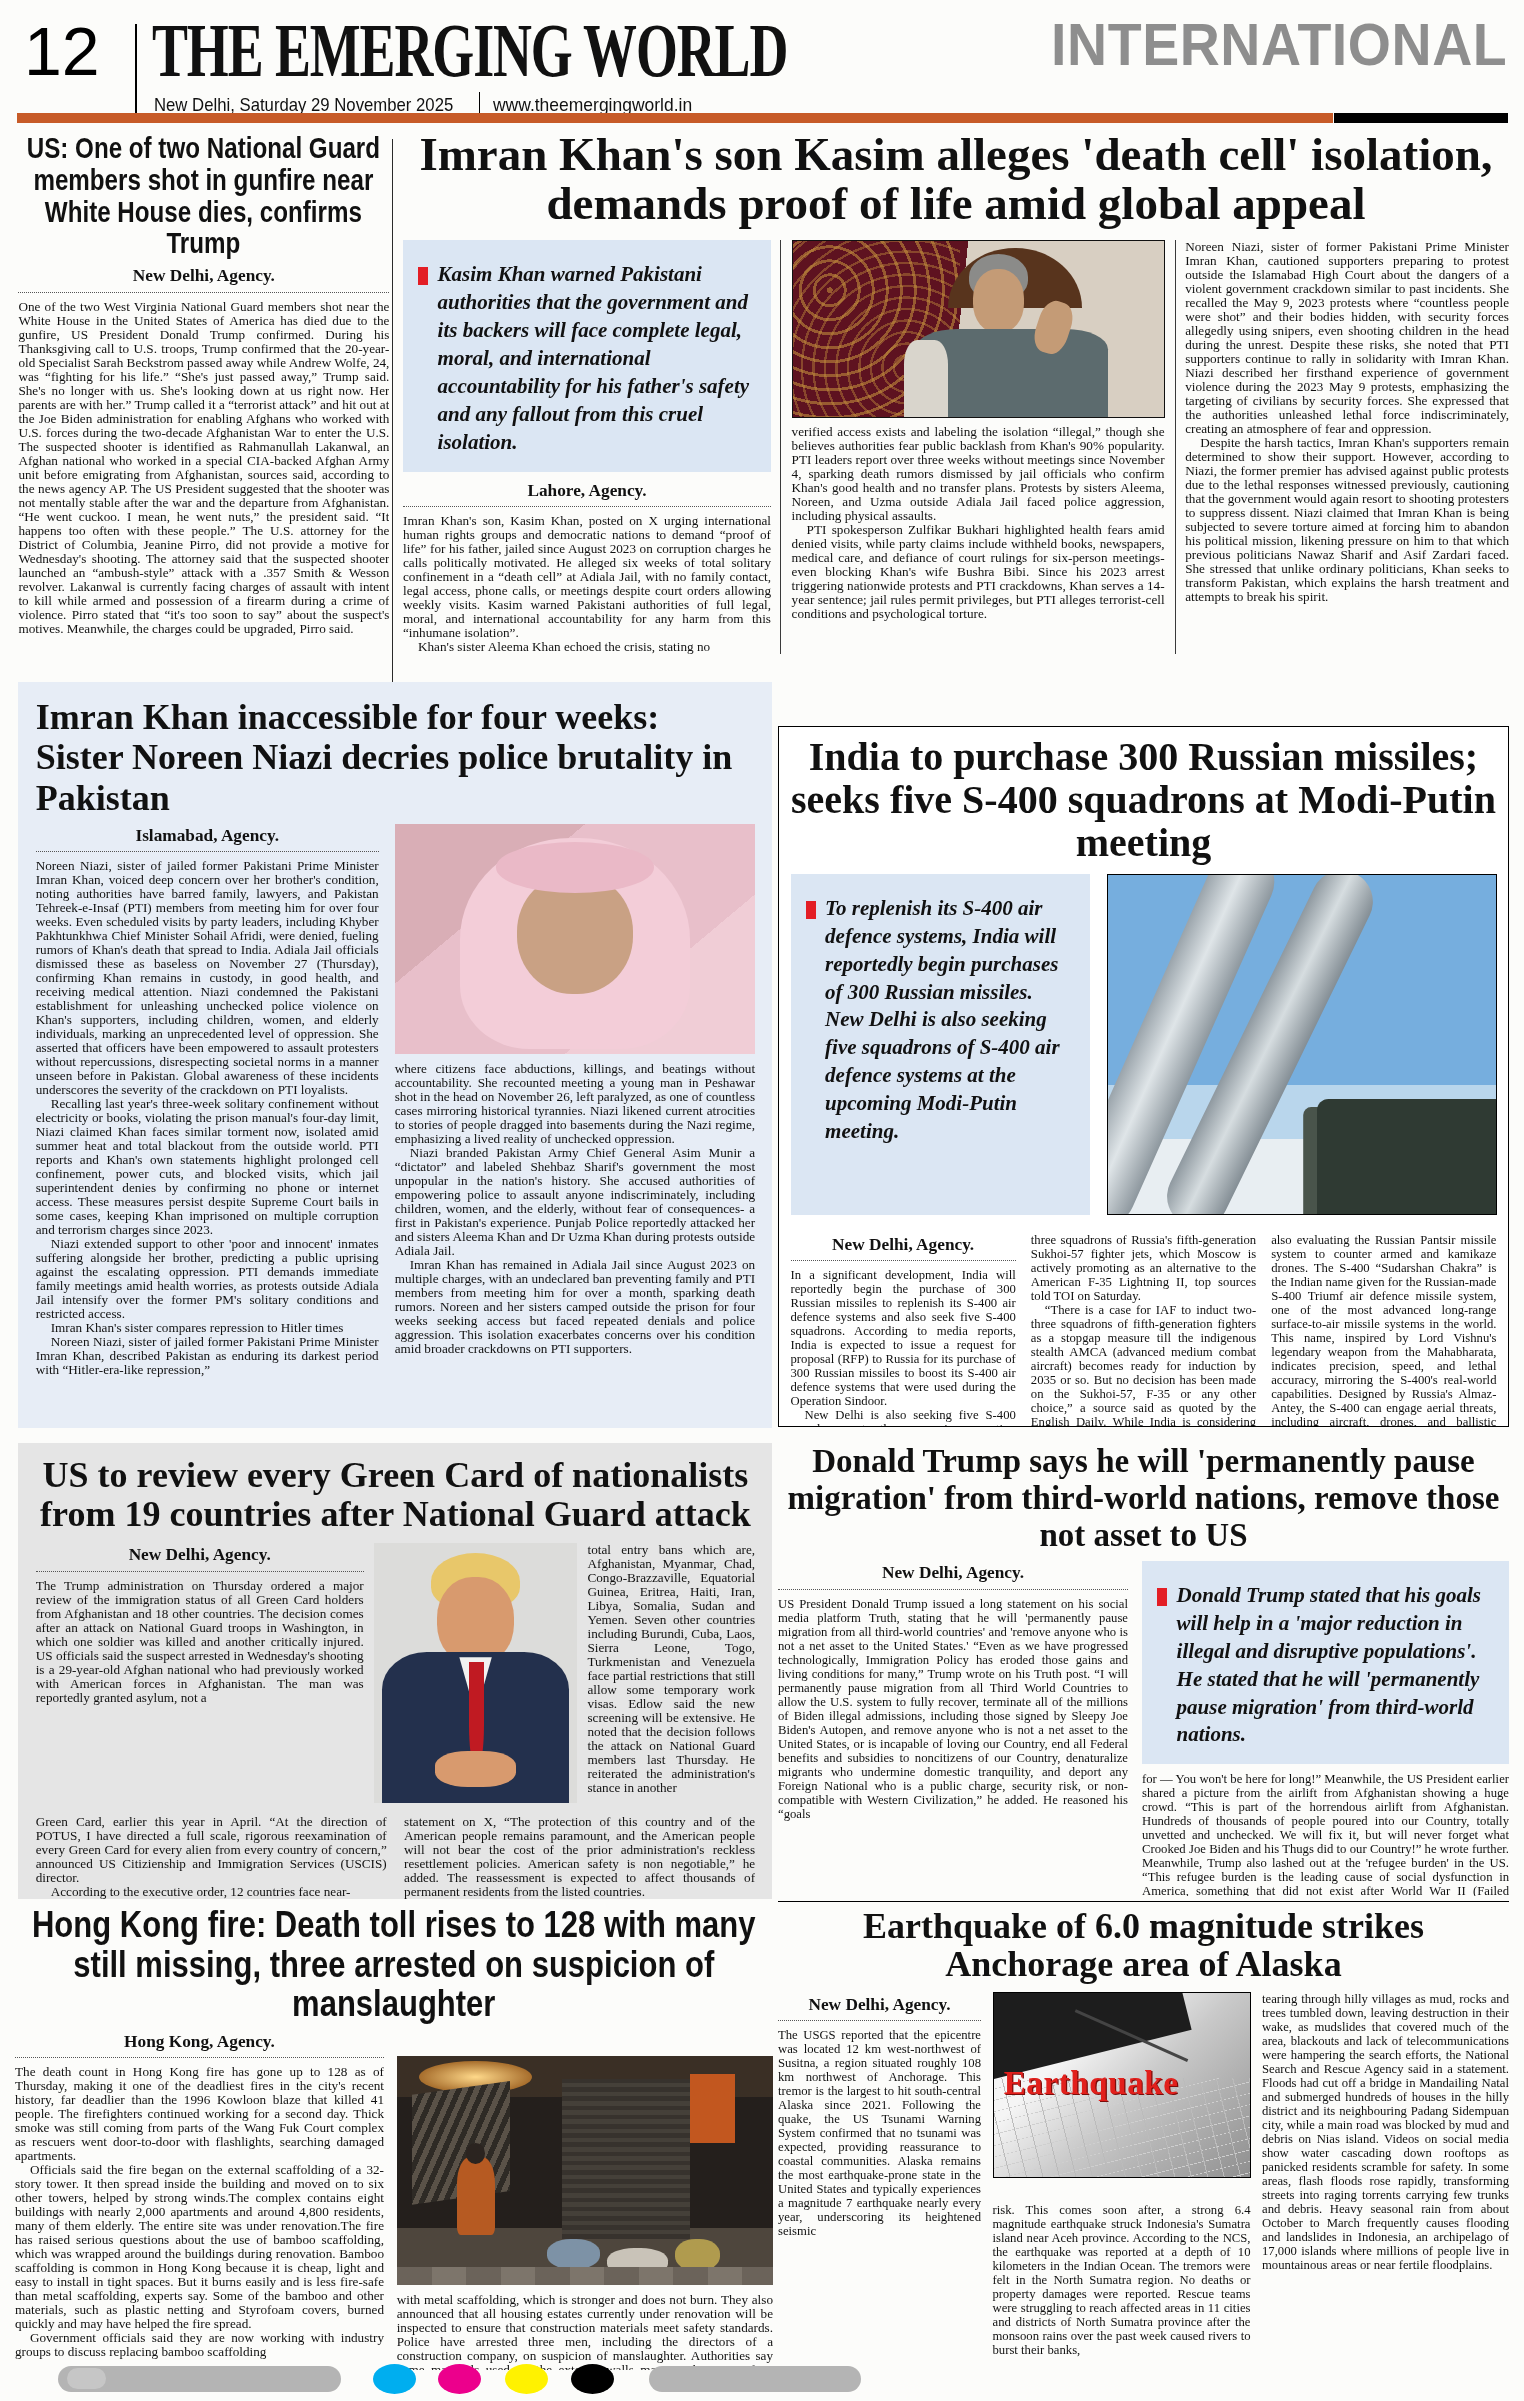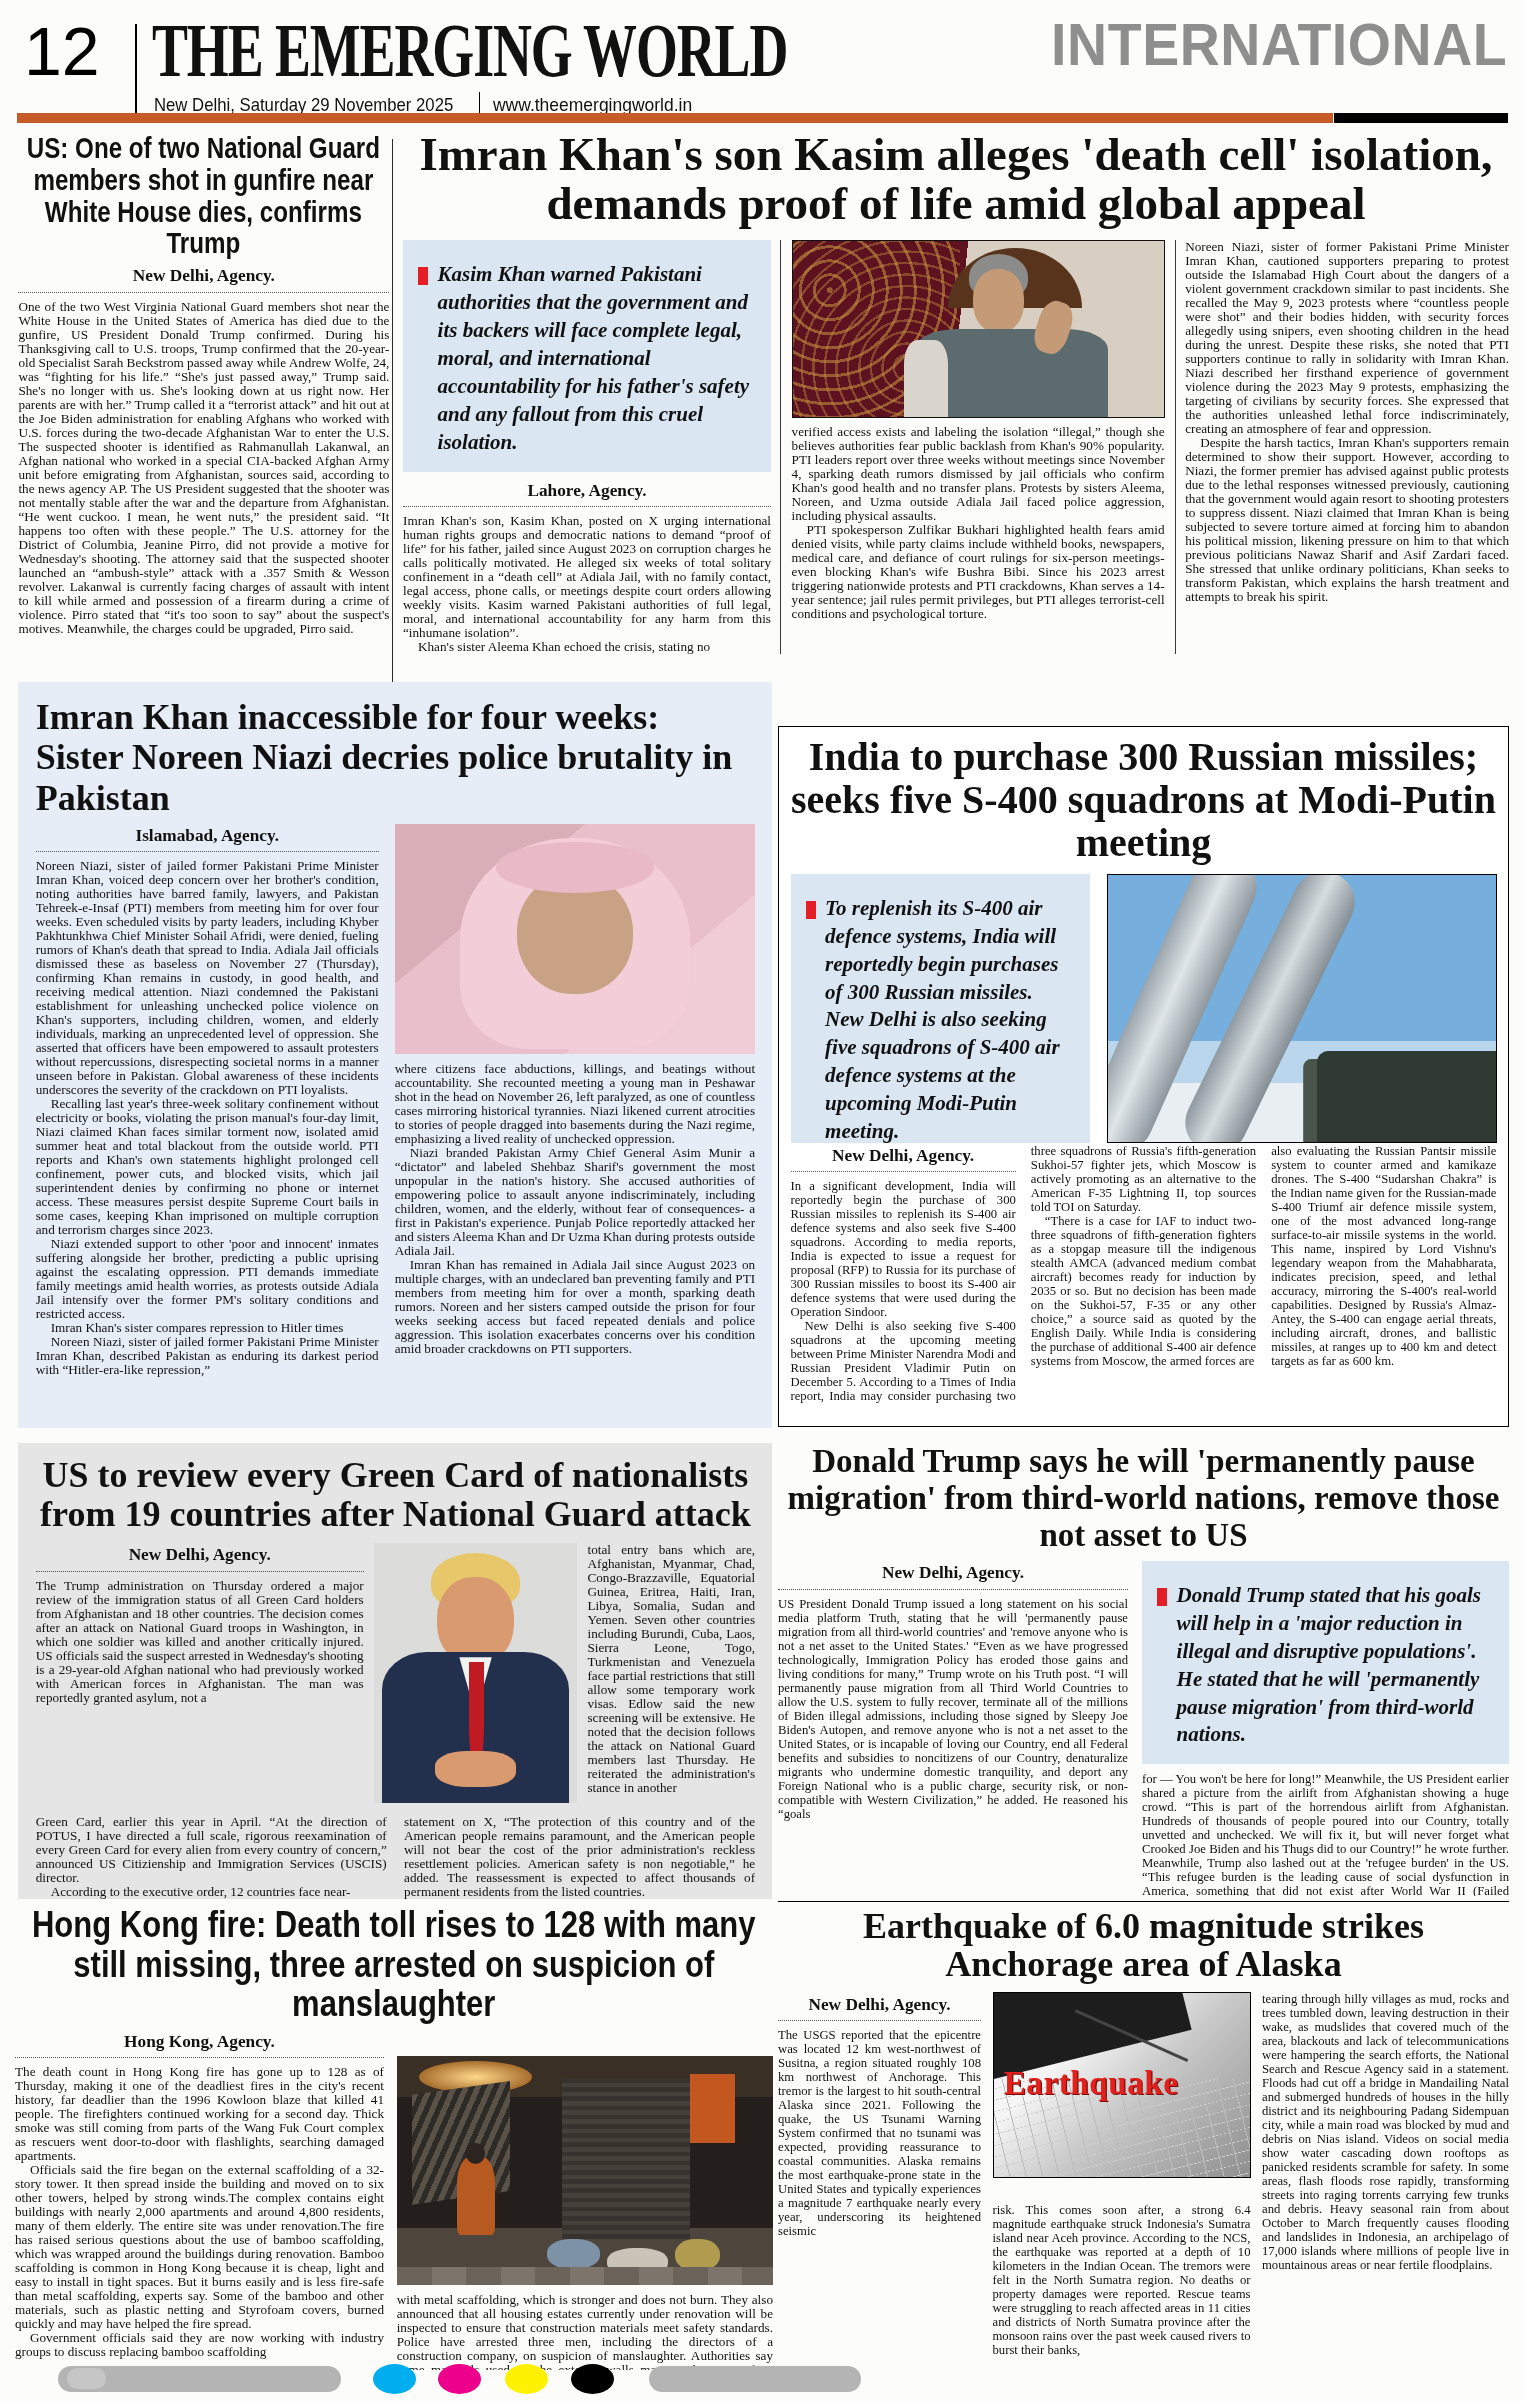--- a/index.html
+++ b/index.html
@@ -69,21 +69,21 @@
   .art3 .c2{flex:1;}
   .niazi-photo{height:230px;margin-bottom:8px;background:linear-gradient(140deg,#d9aeb6 0 30%,#e8bfca 30% 70%,#f0cdd6 70% 100%);}
   .niazi-photo .scarf{position:absolute;left:18%;top:6%;width:64%;height:92%;background:#f3cdd8;border-radius:48% 48% 30% 30%;}
   .niazi-photo .face{position:absolute;left:34%;top:22%;width:32%;height:52%;background:#c9a184;border-radius:48%;}
   .niazi-photo .fold{position:absolute;left:28%;top:8%;width:44%;height:22%;background:#eab9c7;border-radius:50%;}
 
   
   .art4{position:absolute;left:778px;top:726px;width:731px;height:701px;border:1.7px solid #000;
         box-sizing:border-box;background:#fff;padding:9.2px 11.5px;overflow:hidden;}
   .art4 h2{font-size:40px;line-height:1.07;text-align:center;margin-bottom:9.2px;}
-  .art4 .row1{display:flex;gap:17px;height:269px;margin-bottom:1px;}
+  .art4 .row1{display:flex;gap:17px;height:341px;margin-bottom:18px;}
   .art4 .pqbox{flex:none;width:299px;box-sizing:border-box;}
   .s400{flex:1;border:1.2px solid #000;background:linear-gradient(#76aede 0 62%,#b9d6ec 62% 78%,#e8eef2 78% 100%);}
   .s400 .tube1{position:absolute;left:8%;top:-12%;width:17%;height:120%;background:linear-gradient(90deg,#9aa4ab,#dfe5e8 45%,#8d979e);border-radius:35px;transform:rotate(24deg);}
   .s400 .tube2{position:absolute;left:34%;top:-6%;width:16%;height:115%;background:linear-gradient(90deg,#8f99a0,#d6dde0 45%,#848e95);border-radius:35px;transform:rotate(26deg);}
   .s400 .launcher{position:absolute;right:0;bottom:0;width:46%;height:34%;background:#2f3a33;
      border-radius:11.5px 0 0 0;box-shadow:-17.3px 4.6px 0 -3.5px #49544b;}
   .art4 .row2{display:flex;gap:15px;height:260px;overflow:hidden;}
   .art4 .row2 .col{flex:1;}
 
   

